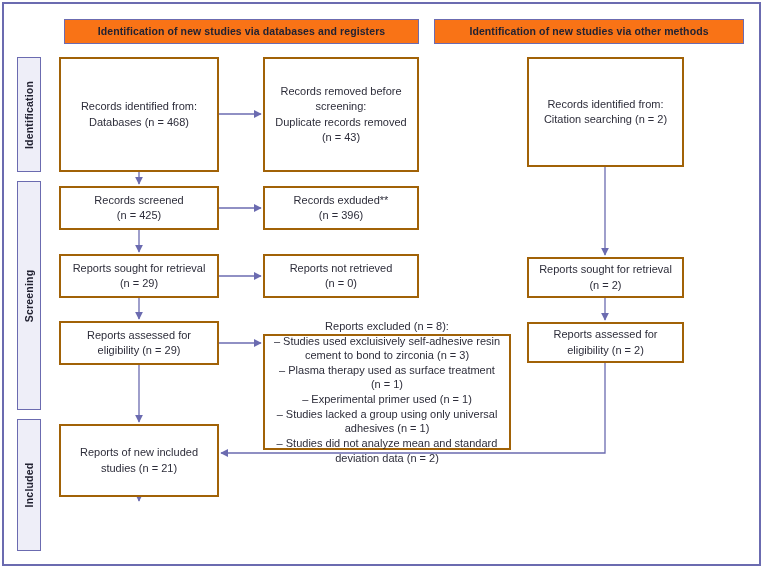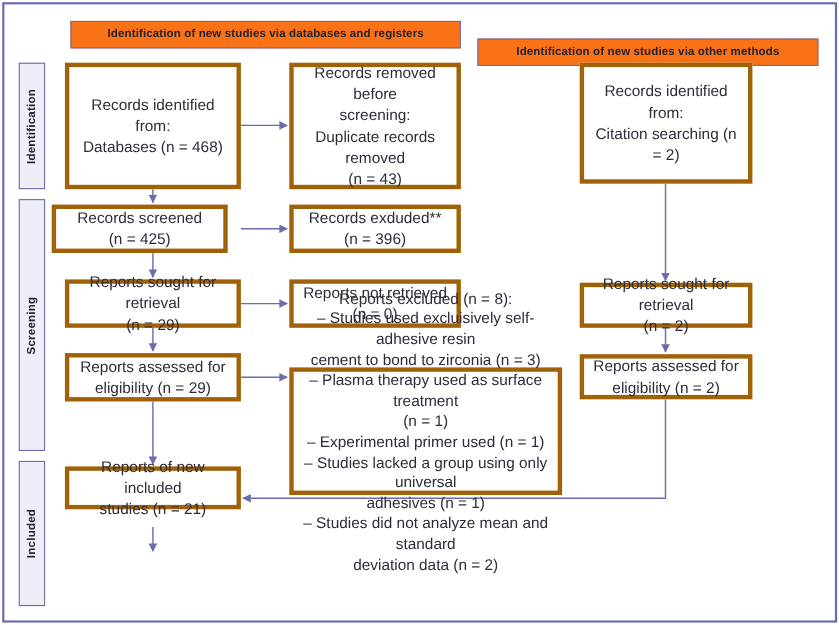--- a/index.html
+++ b/index.html
@@ -44,21 +44,21 @@
     align-items: center;
     justify-content: center;
     font-size: 10.5px;
     font-weight: bold;
     letter-spacing: 0.1px;
     color: #222232;
     text-align: center;
     line-height: 1.1;
   }
   #hdr-databases { left: 64px;  top: 19px; width: 355px; height: 25px; }
-  #hdr-other     { left: 434px; top: 19px; width: 310px; height: 25px; margin-top: 16px; }
+  #hdr-other     { left: 434px; top: 19px; width: 310px; height: 25px; }
 
   
   .stage-label {
     position: absolute;
     box-sizing: border-box;
     background: #eeeef8;
     border: 1px solid #6b6bb0;
     width: 24px;
   }
   .stage-label span {
@@ -75,42 +75,42 @@
   }
   #stage-identification { left: 17px; top: 57px;  height: 115px; }
   #stage-screening      { left: 17px; top: 181px; height: 229px; }
   #stage-included       { left: 17px; top: 419px; height: 132px; }
 
   
   .box {
     position: absolute;
     box-sizing: border-box;
     background: #ffffff;
-    border: 4px solid #a16207;
+    border: 2px solid #a16207;
     display: flex;
     align-items: center;
     justify-content: center;
     text-align: center;
-    font-size: 14px;
+    font-size: 11px;
     line-height: 1.38;
     color: #2d2d3a;
     padding: 3px 5px;
   }
   .box .inner { width: 100%; white-space: pre-line; }
 
   
   #box-identified-db   { left: 59px;  top: 57px;  width: 160px; height: 115px; }
   #box-removed         { left: 263px; top: 57px;  width: 156px; height: 115px; }
-  #box-screened        { left: 47px;  top: 186px; width: 160px; height: 44px;  }
+  #box-screened        { left: 59px;  top: 186px; width: 160px; height: 44px;  }
   #box-excluded        { left: 263px; top: 186px; width: 156px; height: 44px;  }
   #box-sought-left     { left: 59px;  top: 254px; width: 160px; height: 44px;  }
   #box-not-retrieved   { left: 263px; top: 254px; width: 156px; height: 44px; justify-content: flex-end;  }
   #box-assessed-left   { left: 59px;  top: 321px; width: 160px; height: 44px;  }
   #box-reports-excluded{ left: 263px; top: 318px; width: 248px; height: 116px; line-height: 1.33; margin-top: 16px; }
-  #box-new-included    { left: 59px;  top: 424px; width: 160px; height: 39px;  }
+  #box-new-included    { left: 59px;  top: 424px; width: 160px; height: 73px;  }
   #box-total-included  { left: 59px;  top: 503px; width: 160px; height: 48px;  }
 
   
   #box-identified-cit  { left: 527px; top: 57px;  width: 157px; height: 110px; }
   #box-sought-right    { left: 527px; top: 257px; width: 157px; height: 41px;  }
   #box-assessed-right  { left: 527px; top: 322px; width: 157px; height: 41px;  }
 
   
   #connectors {
     position: absolute;

